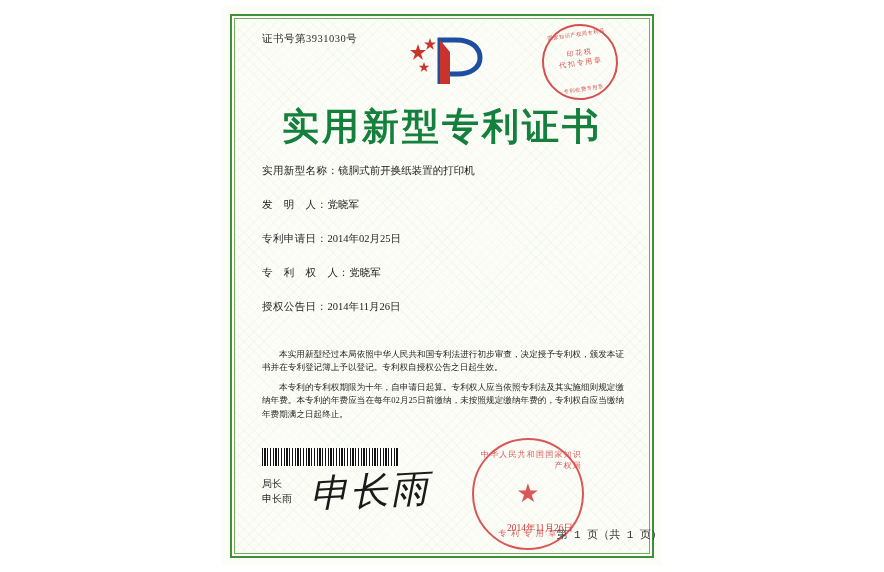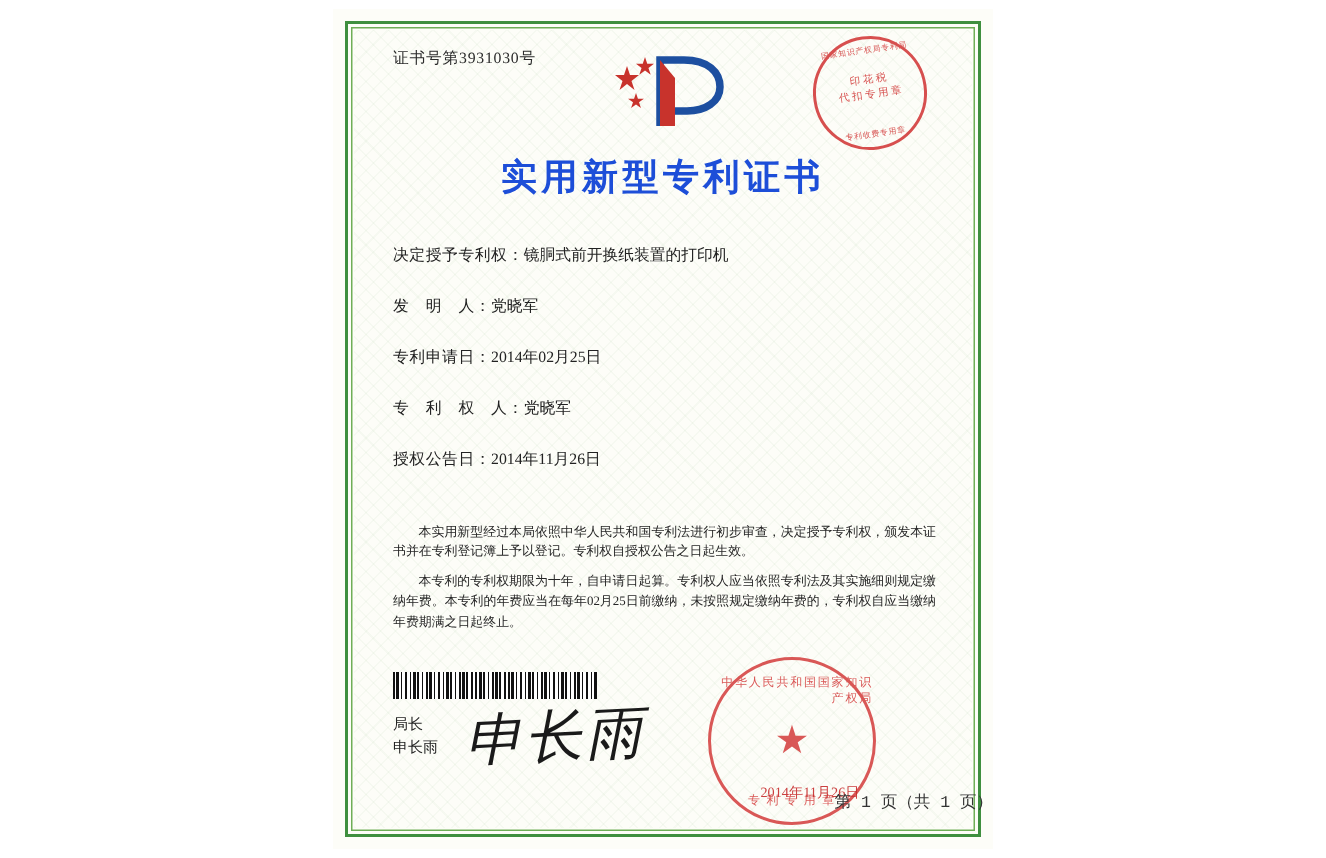--- a/index.html
+++ b/index.html
@@ -118,24 +118,24 @@
     font-size: 7px;
     line-height: 10px;
   }
 
   .title {
     position: absolute;
     left: 0;
     top: 96px;
     width: 440px;
     text-align: center;
-    font-size: 24px;
+    font-size: 37px;
     font-weight: bold;
     letter-spacing: 3px;
-    color: #1d4ed8;
+    color: #15803d;
   }
 
   .fields {
     position: absolute;
     left: 40px;
     top: 158px;
     width: 360px;
     color: #222;
   }
   .field {
@@ -282,21 +282,21 @@
         <div>印 花 税</div>
         <div>代 扣 专 用 章</div>
       </div>
       <div class="ring-text-b">专利收费专用章</div>
     </div>
 
     <div class="title">实用新型专利证书</div>
 
     <div class="fields">
       <div class="field">
-        <span class="lbl">决定授予专利权：</span><span class="val">镜胴式前开换纸装置的打印机</span>
+        <span class="lbl">实用新型名称：</span><span class="val">镜胴式前开换纸装置的打印机</span>
       </div>
       <div class="field">
         <span class="lbl">发　明　人：</span><span class="val">党晓军</span>
       </div>
       <div class="field">
         <span class="lbl">专利申请日：</span><span class="val">2014年02月25日</span>
       </div>
       <div class="field">
         <span class="lbl">专　利　权　人：</span><span class="val">党晓军</span>
       </div>

